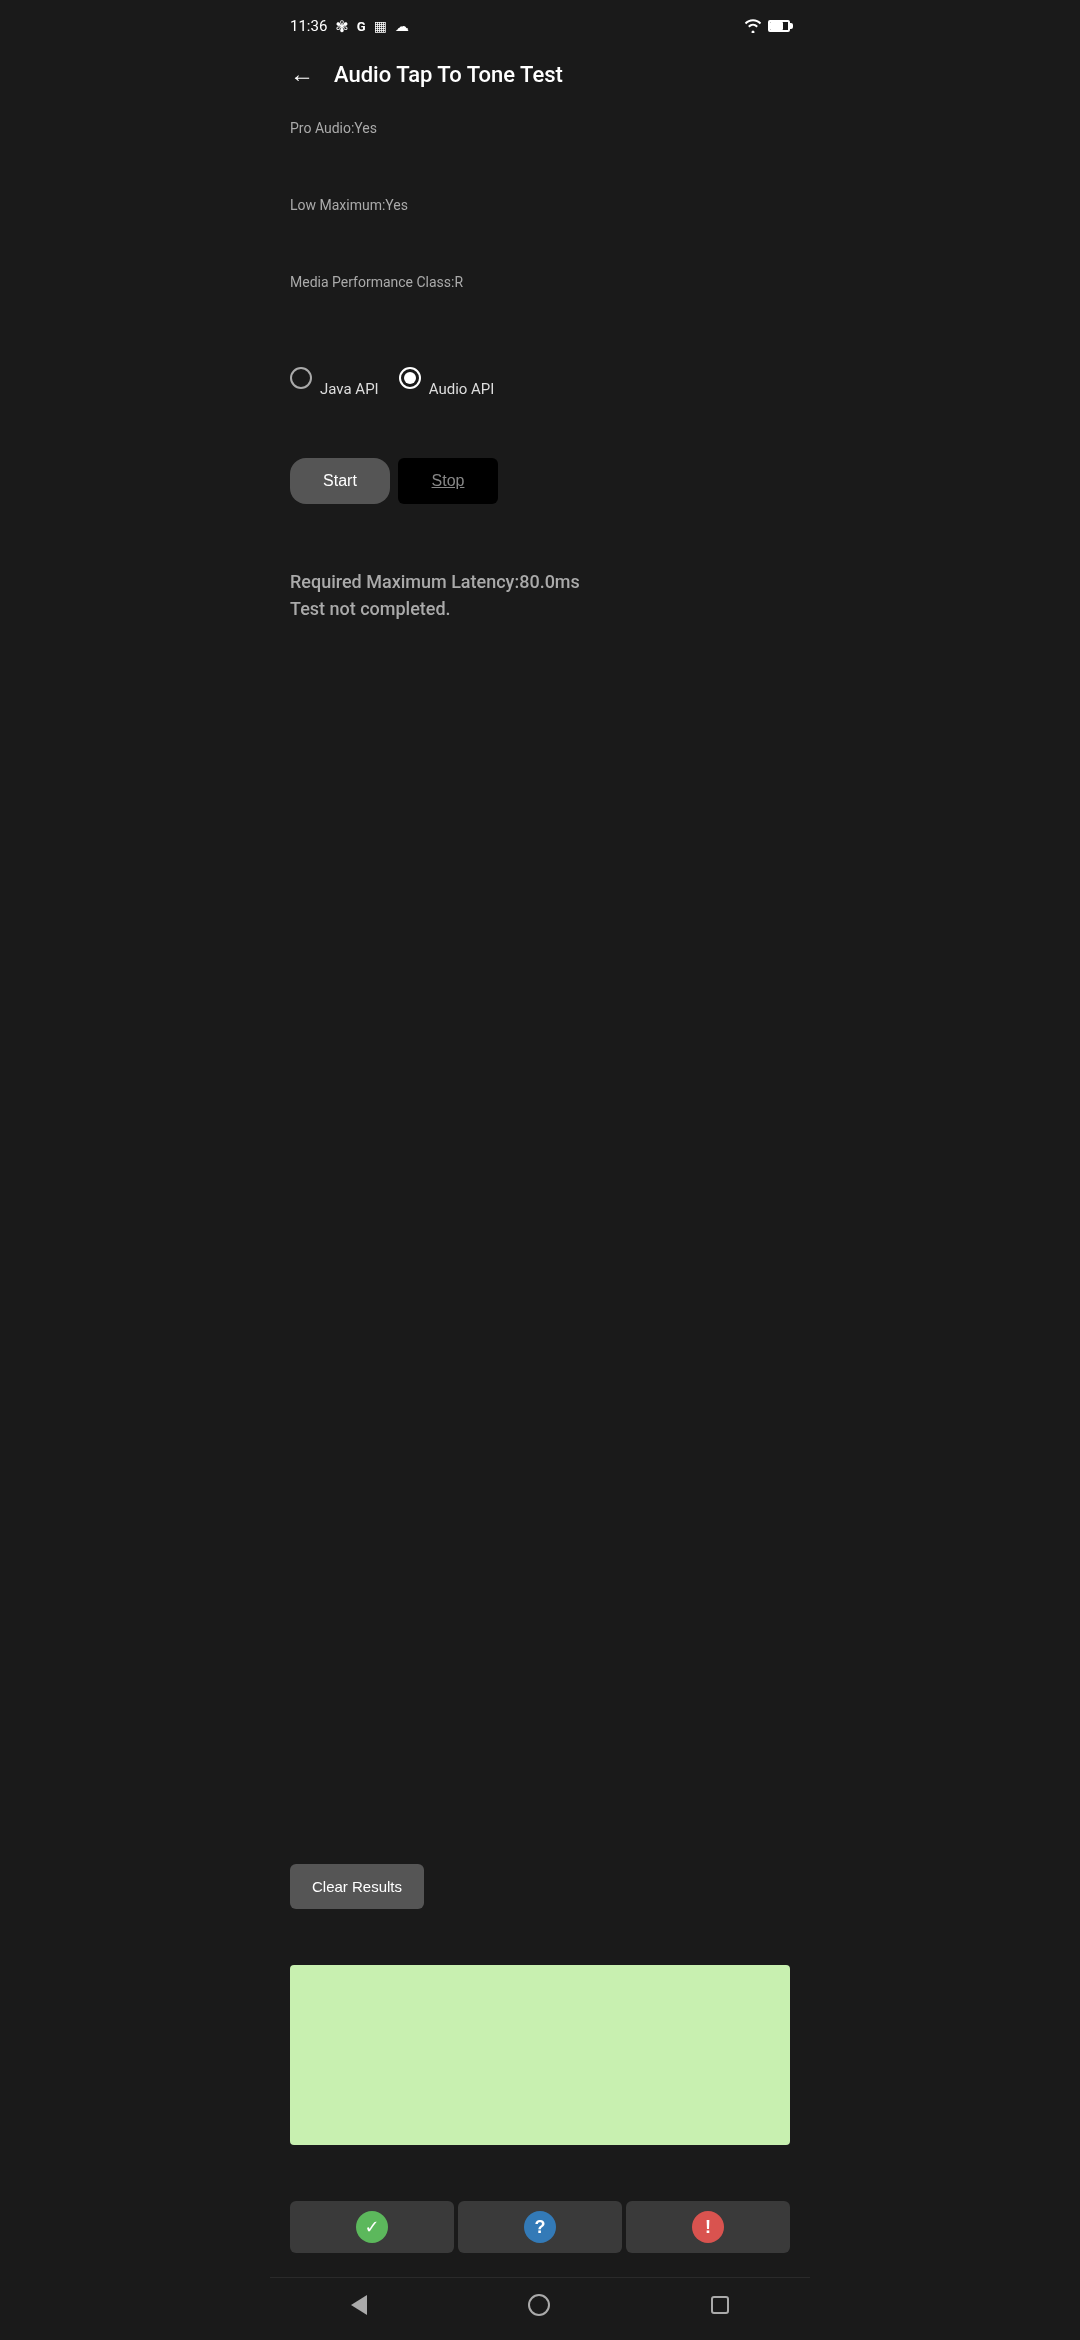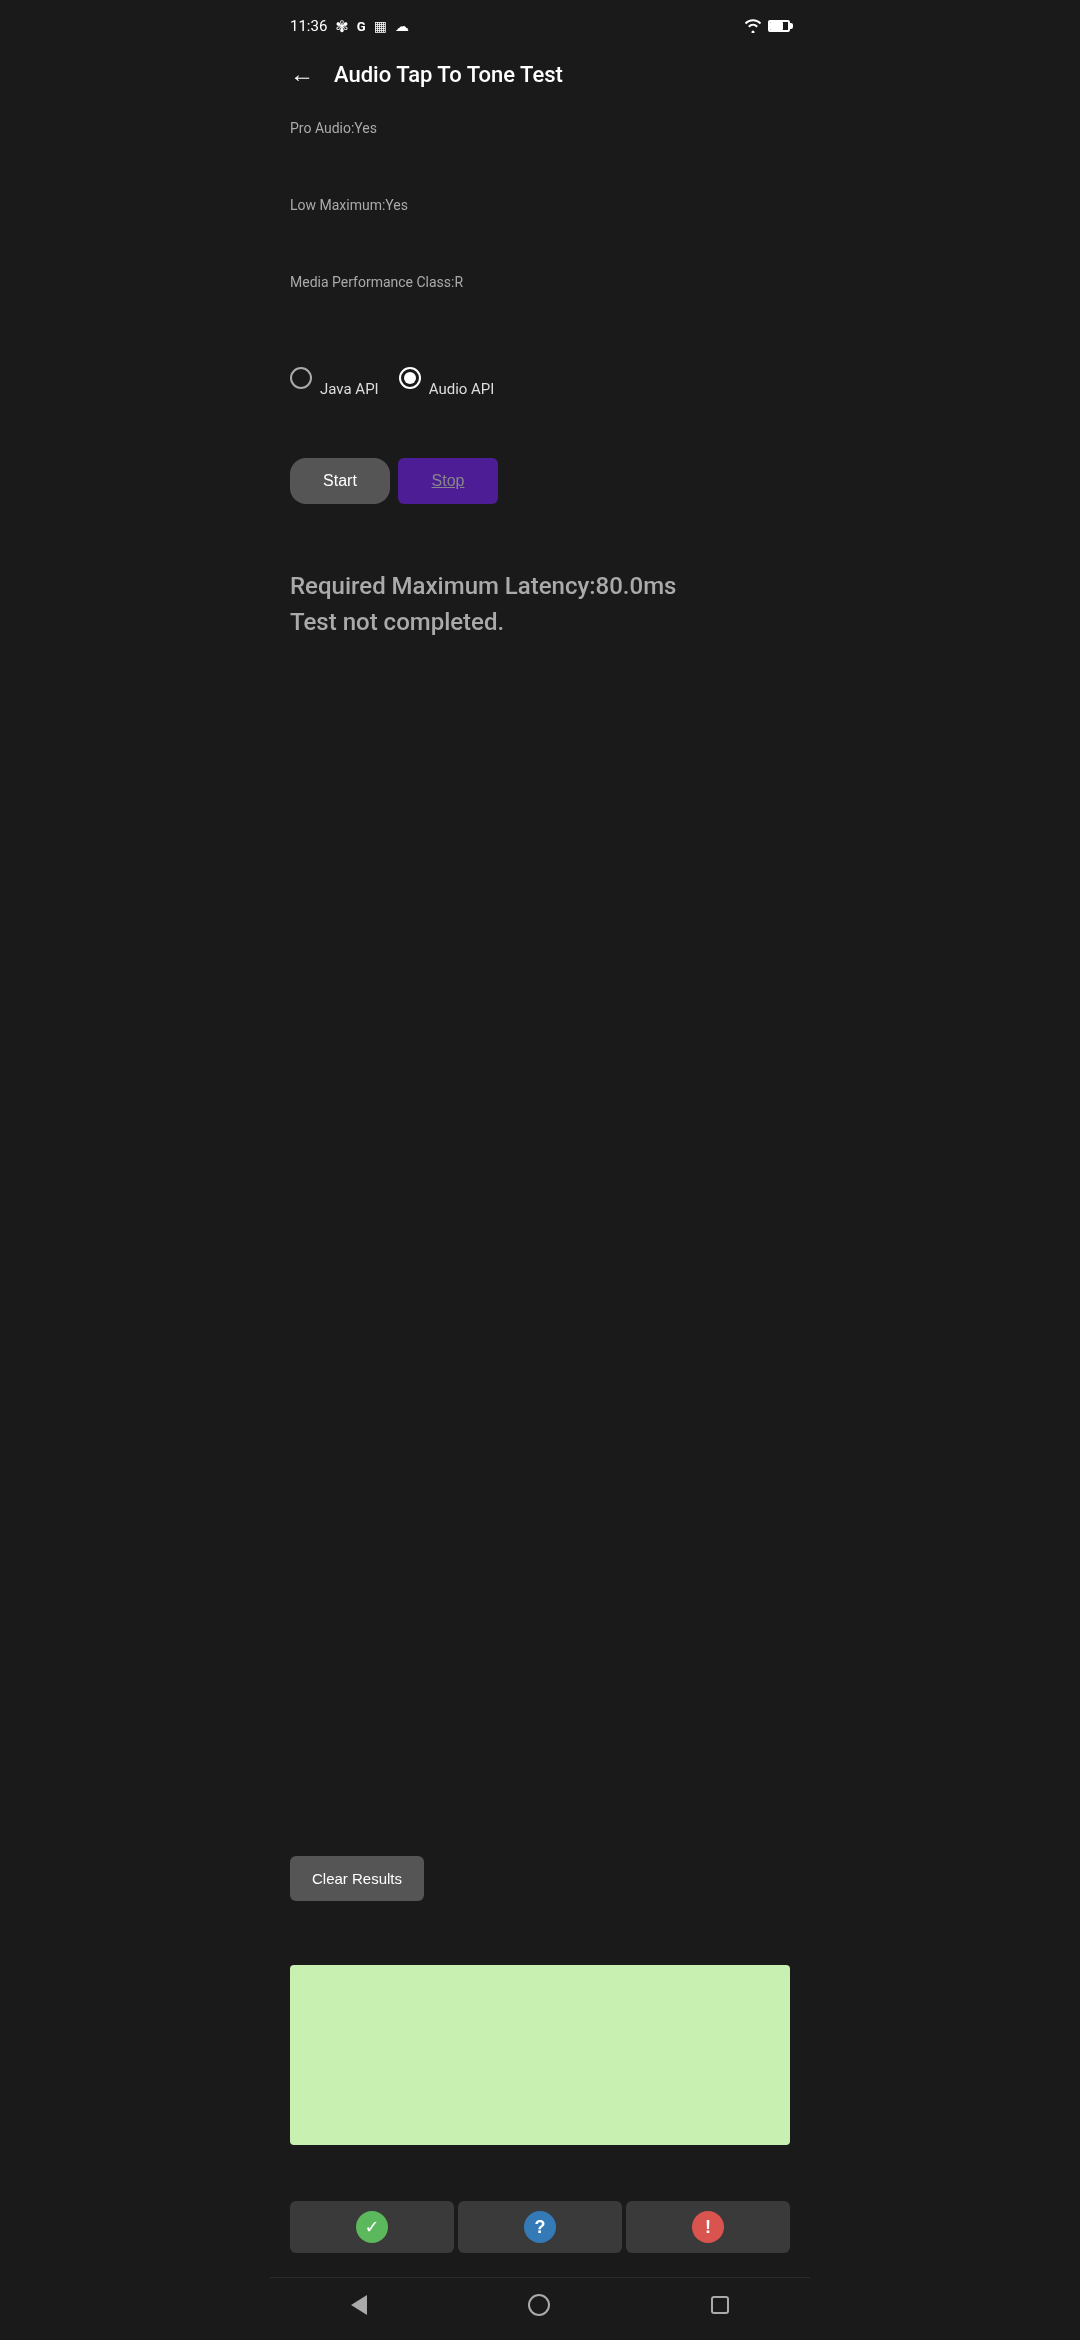--- a/index.html
+++ b/index.html
@@ -175,33 +175,33 @@
       min-width: 100px;
     }
 
     .btn-start {
       background: #555555;
       color: #ffffff;
       border-radius: 16px;
     }
 
     .btn-stop {
-      background: #4c1d95;
+      background: #000000;
       color: #888888;
       text-decoration: underline;
     }
 
     
     .status-message {
       margin-bottom: 16px;
     }
 
     .status-message-text {
       color: #aaaaaa;
-      font-size: 24px;
+      font-size: 18px;
       font-weight: 500;
       line-height: 1.5;
     }
 
     
     .spacer {
       flex: 1;
       min-height: 20px;
     }
 
@@ -209,21 +209,21 @@
     .btn-clear {
       background: #555555;
       color: #ffffff;
       padding: 14px 22px;
       border-radius: 6px;
       border: none;
       font-size: 15px;
       font-weight: 500;
       cursor: pointer;
       align-self: flex-start;
-      margin-bottom: 20px;
+      margin-bottom: 12px;
     }
 
     
     .result-box {
       background: #c8f0b0;
       width: 100%;
       height: 180px;
       border-radius: 4px;
       margin-bottom: 12px;
     }

